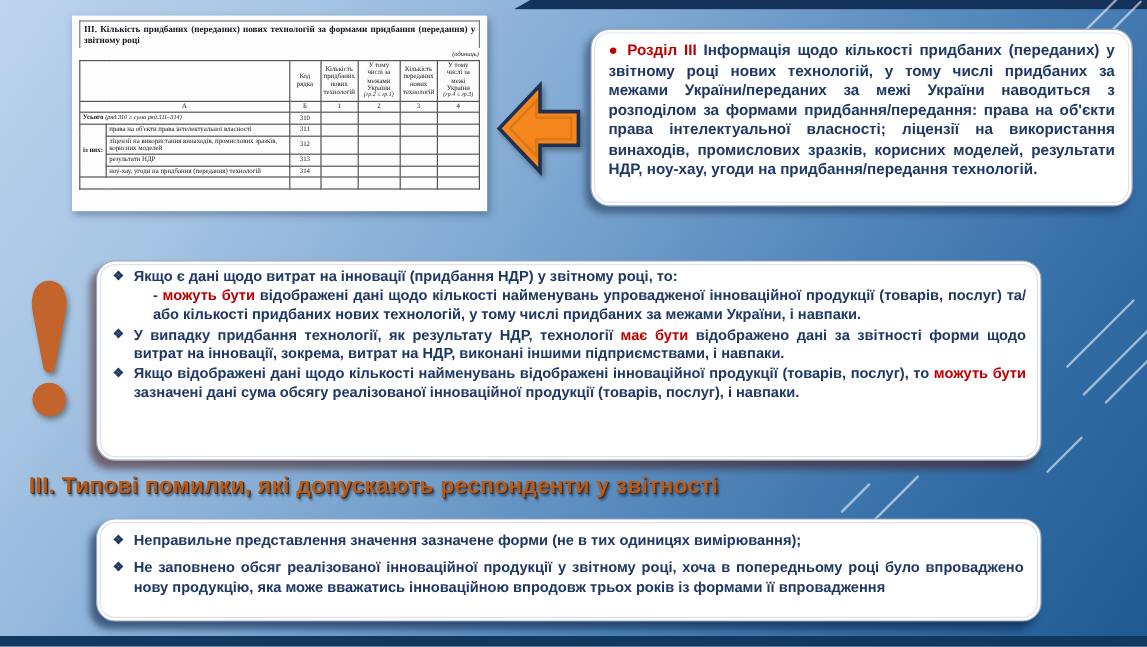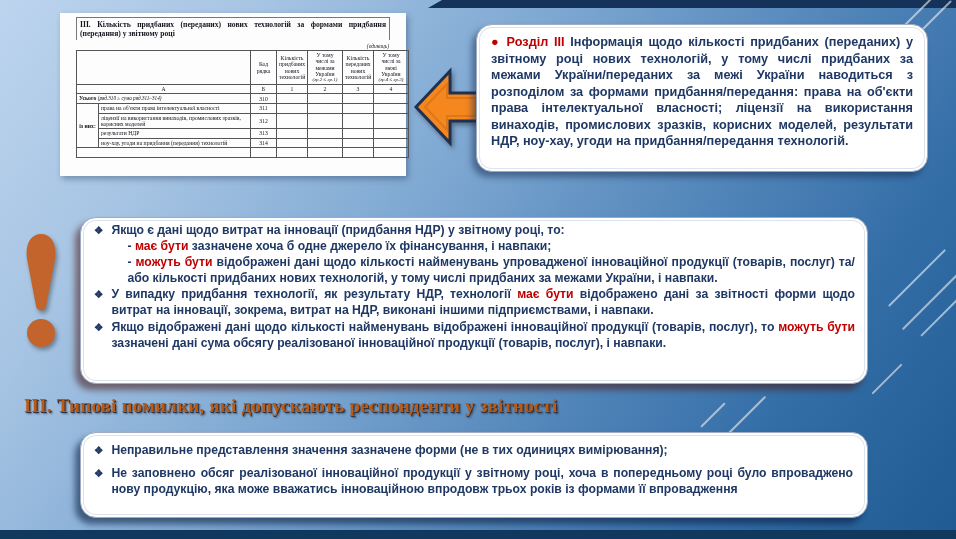--- a/index.html
+++ b/index.html
@@ -8,60 +8,60 @@
     font-family:"Liberation Sans",sans-serif;
     background:linear-gradient(125deg,#bdd4ee 0%,#a6c4e3 20%,#7ea8d2 42%,#5588bb 62%,#346ea7 80%,#1f5a92 100%);
   }
   .strip-top{position:absolute;top:0;left:428px;right:0;height:8px;background:#15335a;
     clip-path:polygon(14px 0,100% 0,100% 100%,0 100%);}
   .strip-bottom{position:absolute;bottom:0;left:0;width:100%;height:9px;background:#11395f;}
   .deco-line{position:absolute;width:2px;background:rgba(255,255,255,.55);transform:rotate(45deg);border-radius:1px;}
 
   
   .form-card{position:absolute;left:60px;top:13px;width:346px;height:163px;background:#fdfdfd;
-    box-shadow:2px 3px 6px rgba(15,35,70,.35);padding:4px 16px;box-sizing:border-box;
+    box-shadow:2px 3px 6px rgba(15,35,70,.35);padding:4px 6px;box-sizing:border-box;
     font-family:"Liberation Serif",serif;color:#14141f;}
   .form-title{font-weight:bold;font-size:7.6px;line-height:1.25;text-align:justify;
     border:0.5px solid #777;border-bottom:none;padding:2px 3px 1px;}
   .units{text-align:right;font-style:italic;font-size:5.4px;margin:3px 1px 1px;}
   table.form{width:100%;border-collapse:collapse;font-size:5.7px;line-height:1.12;table-layout:fixed;}
   table.form td{border:0.7px solid #555;padding:1px 2px;vertical-align:middle;}
   td.hc{text-align:center;}
   td.lab{text-align:left;}
   .note-i{font-style:italic;font-size:5px;display:block;}
   .b{font-weight:bold;}
   .i{font-style:italic;font-weight:normal;font-size:5.2px;}
 
   
   .arrow-wrap{position:absolute;left:413px;top:64px;width:72px;height:86px;}
 
   
   .card{position:absolute;background:#fff;border-radius:16px;border:1px solid #9daabf;
     box-shadow:inset 0 0 0 2px #fff,inset 0 0 0 3px #dde3ec;box-sizing:border-box;}
-  .info-card{left:476px;top:24px;width:452px;height:148px;padding:9px 14px 6px;
+  .info-card{left:492px;top:24px;width:452px;height:148px;padding:9px 14px 6px;
     box-shadow:inset 0 0 0 2px #fff,inset 0 0 0 3px #dde3ec,-4px 5px 6px rgba(22,42,78,.5);}
   .info-text{color:#1f3864;font-weight:bold;font-size:12.7px;line-height:1.3;text-align:justify;}
   .red{color:#c00000;}
 
   .attention-card{left:80px;top:217px;width:788px;height:167px;padding:5px 12px 5px 10px;
     color:#1f3864;font-weight:bold;font-size:12.2px;line-height:1.3;
     box-shadow:inset 0 0 0 2px #fff,inset 0 0 0 3px #dde3ec,-5px 6px 6px rgba(72,25,22,.55);}
   .attn-heading{color:#c00000;font-size:13px;margin:1px 0 1px 24px;}
   .bullet-item{display:flex;gap:8px;margin-bottom:1px;}
   .bullet-glyph{flex:0 0 auto;font-size:10.5px;margin:1px 0 0 3px;color:#1f3864;}
   .item-text{flex:1;text-align:justify;}
   .subline{margin-left:16px;text-align:justify;}
 
   .errors-card{left:80px;top:432px;width:788px;height:86px;padding:10px 14px 6px 10px;
     color:#1f3864;font-weight:bold;font-size:12.2px;line-height:1.3;
     box-shadow:inset 0 0 0 2px #fff,inset 0 0 0 3px #dde3ec,-5px 6px 6px rgba(10,32,66,.6);}
   .errors-card .bullet-item{margin-bottom:7px;}
 
   .section-heading{position:absolute;left:24px;top:395px;font-size:19px;font-weight:bold;
-    color:#bb5a13;text-shadow:1px 1px 0 #32323e,2px 2px 2px rgba(0,0,0,.45);letter-spacing:.2px;font-family:Liberation Serif, serif;}
+    color:#bb5a13;text-shadow:1px 1px 0 #32323e,2px 2px 2px rgba(0,0,0,.45);letter-spacing:.2px;}
   .excl{position:absolute;left:19px;top:232px;width:44px;height:118px;}
 </style>
 </head>
 <body>
 
 <div class="slide">
 
   <div class="strip-top"></div>
   <div class="strip-bottom"></div>
 
@@ -186,23 +186,20 @@
     </svg>
   </div>
 
   <div class="card attention-card">
 
     <div class="bullet-item">
       <span class="bullet-glyph">❖</span>
       <div class="item-text">
         <div>Якщо є дані щодо витрат на інновації (придбання НДР) у звітному році, то:</div>
         <div class="subline">
-          <span>- </span><span class="red">має бути</span><span> зазначене хоча б одне джерело їх фінансування, і навпаки;</span>
-        </div>
-        <div class="subline">
           <span>- </span><span class="red">можуть бути</span><span> відображені дані щодо кількості найменувань упровадженої інноваційної продукції (товарів, послуг) та/або кількості придбаних  нових технологій, у тому числі придбаних за межами України, і навпаки.</span>
         </div>
       </div>
     </div>
 
     <div class="bullet-item">
       <span class="bullet-glyph">❖</span>
       <div class="item-text">
         <span>У випадку придбання технології, як результату НДР, технології </span><span class="red">має бути</span><span> відображено дані за звітності форми щодо витрат на інновації, зокрема, витрат на НДР, виконані іншими підприємствами, і навпаки.</span>
       </div>

